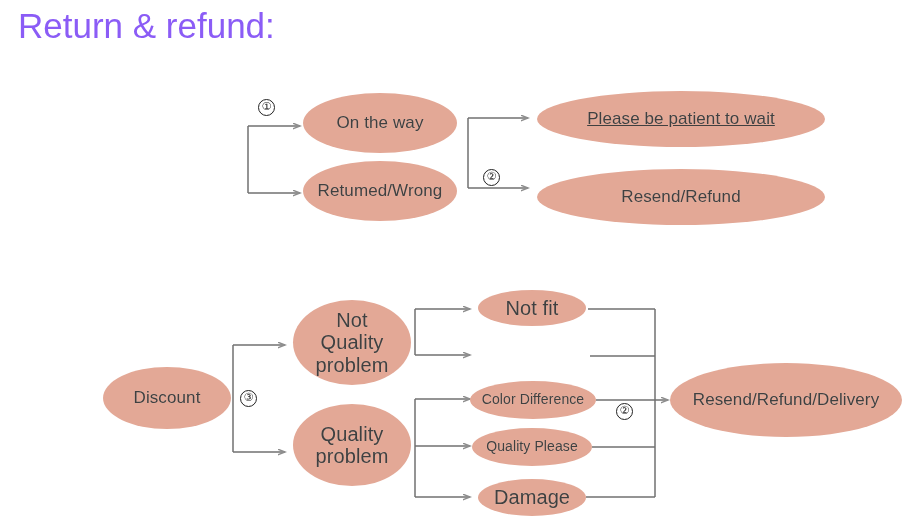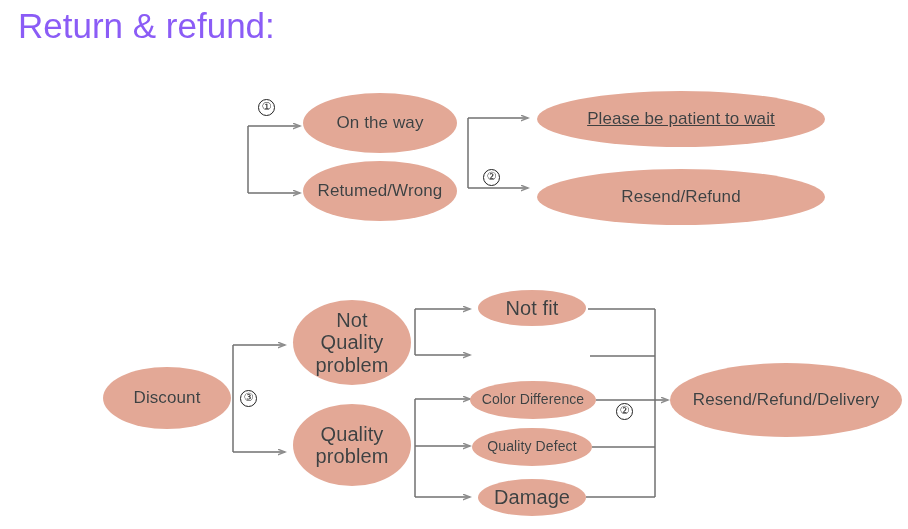--- a/index.html
+++ b/index.html
@@ -136,21 +136,21 @@
 problem</div>
 
   <div class="node small" style="left:293px; top:404px; width:118px; height:82px; white-space:pre-line;">Quality
 problem</div>
 
   <div class="node small" style="left:478px; top:290px; width:108px; height:36px;">Not fit</div>
 
 
   <div class="node tiny" style="left:470px; top:381px; width:126px; height:38px;">Color Difference</div>
 
-  <div class="node tiny" style="left:472px; top:428px; width:120px; height:38px;">Quality Defect</div>
+  <div class="node tiny" style="left:472px; top:428px; width:120px; height:38px;">Quality Please</div>
 
   <div class="node small" style="left:478px; top:479px; width:108px; height:37px;">Damage</div>
 
   <div class="badge" style="left:616px; top:403px;">②</div>
 
   <div class="node" style="left:670px; top:363px; width:232px; height:74px;">Resend/Refund/Delivery</div>
 
 </div>
 
 </body></html>

